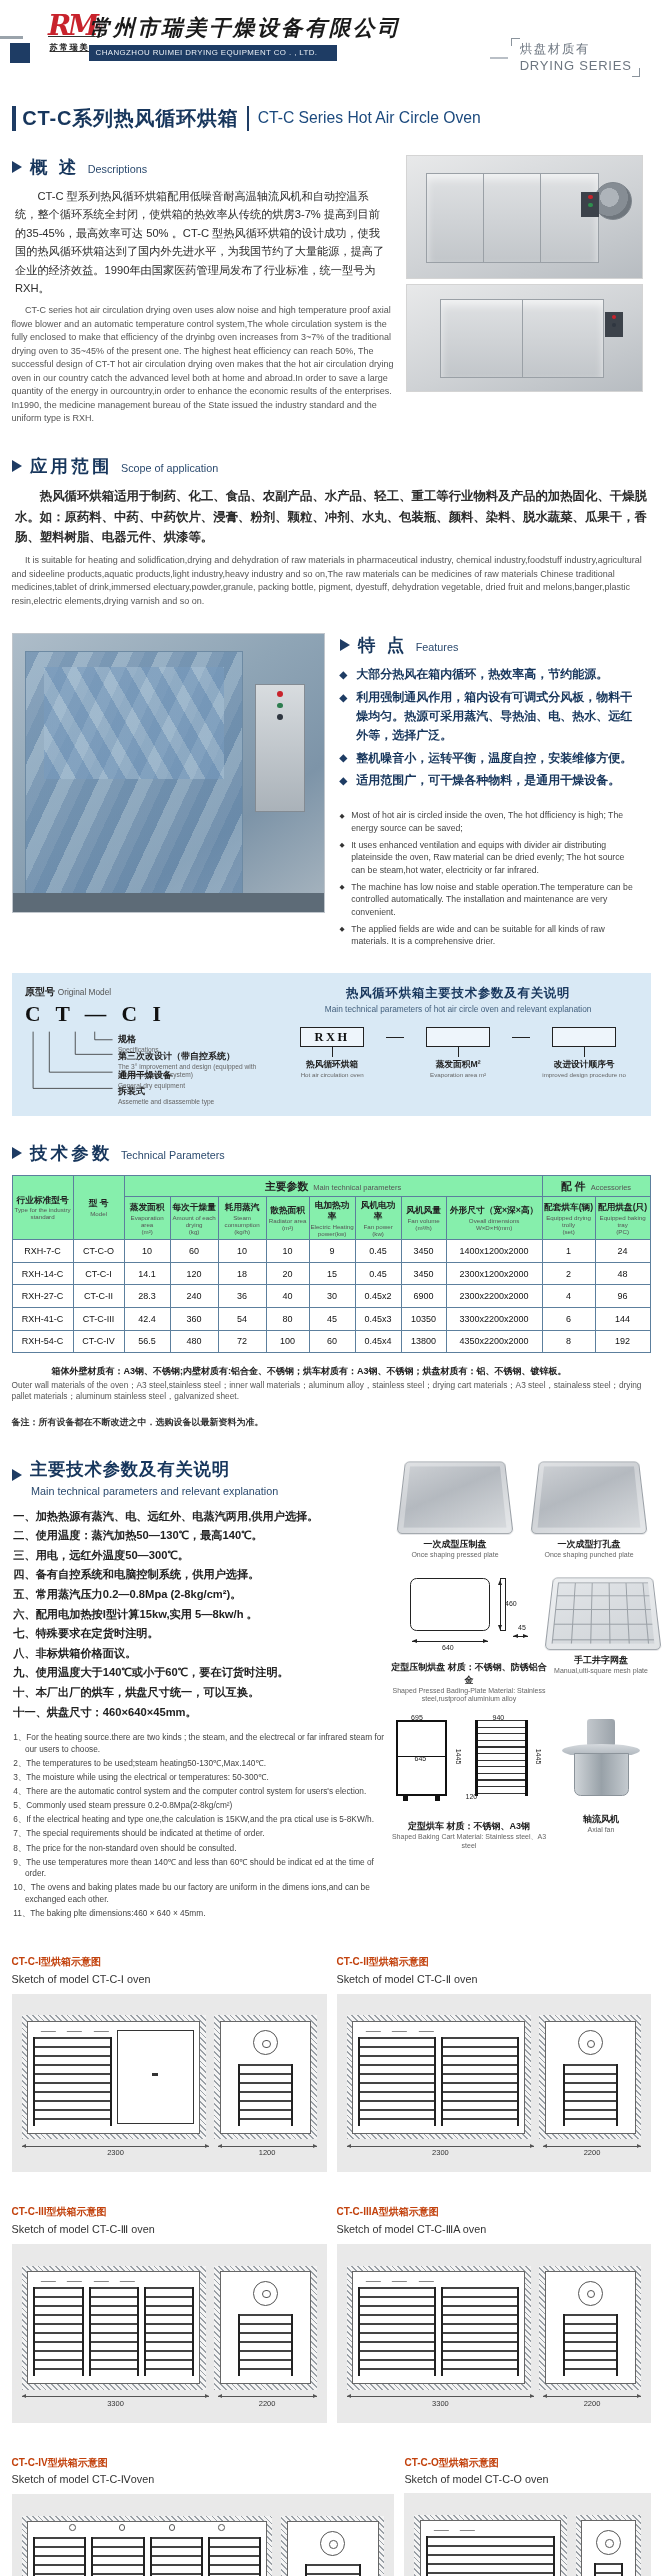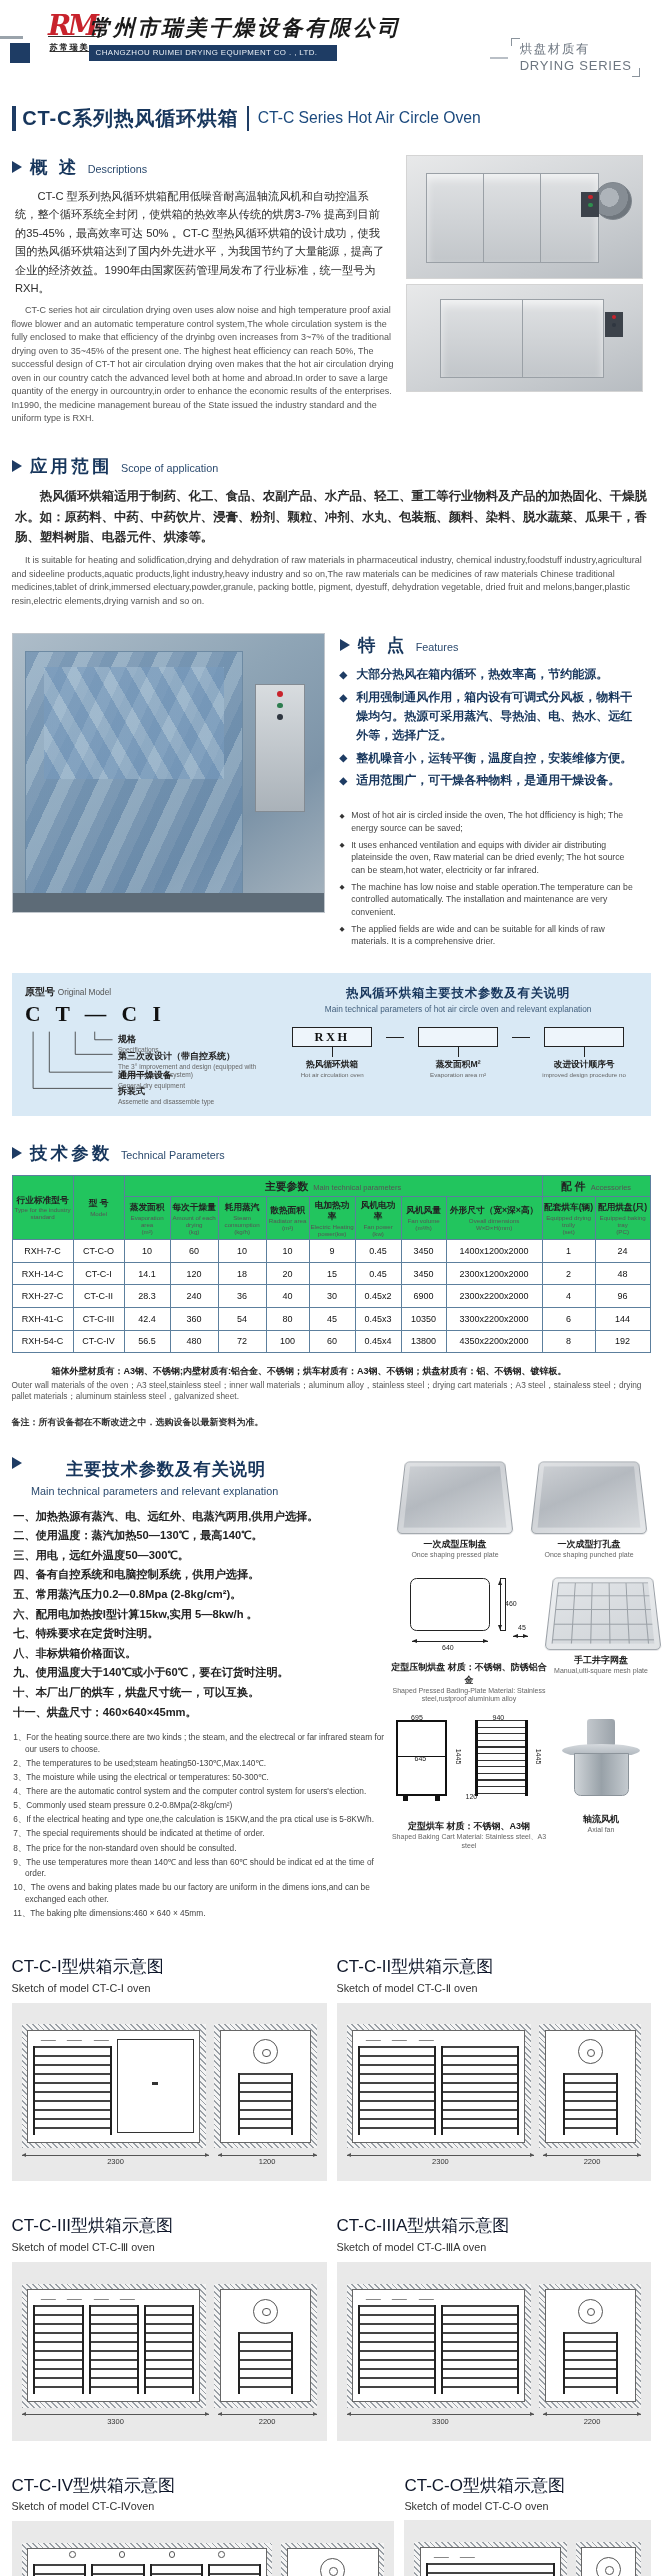--- a/index.html
+++ b/index.html
@@ -78,45 +78,45 @@
   .mk-code { font-family:"Liberation Serif", serif; font-size:21.5px; font-weight:bold; letter-spacing:5px; color:#111; margin-top:3.3px; }
   .mk-callout { position:absolute; left:0; font-size:8.7px; color:#222; }
   .mk-callout .cn { font-weight:bold; font-size:9px; }
   .mk-callout .en { font-size:6.6px; color:#666; display:block; line-height:1.15; }
   .mk-lines { position:absolute; left:0; top:0; width:100%; height:100%; }
   .mk-right { flex:1; padding-left:10px; }
   .mk-title-cn { font-size:12.4px; font-weight:bold; color:#17365c; text-align:center; letter-spacing:0.8px; }
   .mk-title-en { font-size:8.3px; color:#44617e; text-align:center; margin-top:1.7px; }
   .rxh-row { display:flex; align-items:flex-start; margin-top:13.3px; justify-content:center; gap:0; }
   .rxh-item { width:108px; text-align:center; position:relative; }
-  .rxh-box { width:80px; height:20px; border:1.2px solid #222; margin:0 auto; background:#eef5fb; font-family:"Liberation Serif", serif; font-weight:bold; font-size:12.4px; letter-spacing:2.5px; line-height:18px; color:#111; }
+  .rxh-box { width:64px; height:20px; border:1.2px solid #222; margin:0 auto; background:#eef5fb; font-family:"Liberation Serif", serif; font-weight:bold; font-size:12.4px; letter-spacing:2.5px; line-height:18px; color:#111; }
   .rxh-item .tee { width:1.2px; height:10px; background:#222; margin:0 auto; }
   .rxh-item .cap-cn { font-size:8.7px; font-weight:bold; color:#222; margin-top:1.7px; }
   .rxh-item .cap-en { font-size:6.2px; color:#666; }
   .rxh-conn { width:18px; height:1.2px; background:#222; margin-top:10px; }
 
   
   .tech { margin-top:25px; }
   table.params { border-collapse:collapse; margin:10px 11.6px 0; width:639px; table-layout:fixed; }
   table.params th, table.params td { border:0.8px solid #5c7f9d; text-align:center; vertical-align:middle; }
-  table.params th { background:#22c55e; font-weight:normal; padding:2.5px 0.8px; }
+  table.params th { background:#86efac; font-weight:normal; padding:2.5px 0.8px; }
   table.params td { background:#fff; font-size:9px; padding:5.8px 0.8px; color:#111; }
   .th-cn { display:block; font-size:8.7px; font-weight:bold; color:#222; line-height:1.25; }
   .th-en { display:block; font-size:6.2px; color:#555; line-height:1.15; margin-top:0.8px; }
   .th-unit { display:block; font-size:6.2px; color:#555; }
   .th-group .th-cn { font-size:10.8px; display:inline; }
   .th-group .th-en { font-size:7.5px; display:inline; margin-left:5px; }
   .tbl-note-cn { font-size:9px; font-weight:bold; color:#222; margin:11.6px 11.6px 0; line-height:1.5;padding-left:40px; }
   .tbl-note-en { font-size:8.3px; color:#555; margin:1.7px 11.6px 0; line-height:1.4; }
   .tbl-remark { font-size:9px; font-weight:bold; color:#333; margin:13.3px 11.6px 0; }
 
   
   .expl { display:flex; margin-top:28px; }
   .expl-left { width:391px; }
-  .expl-h-cn { display:flex; align-items:flex-start; margin-left:11.6px;gap:36px; }
+  .expl-h-cn { display:flex; align-items:flex-end; margin-left:11.6px; }
   .expl-h-cn .tri { width:0;height:0;border-left:10.8px solid #1e3c64;border-top:6.6px solid transparent;border-bottom:6.6px solid transparent;margin-right:8.3px; }
   .expl-h-cn .t { font-size:17.4px; font-weight:bold; color:#17365c; letter-spacing:0.8px; }
   .expl-h-en { font-size:10.8px; color:#2b4a6e; margin:3.3px 0 10px 31px; }
   .cnlist { padding:0 5px 0 13.3px; }
   .cnlist .li { font-size:11.2px; font-weight:bold; color:#222; line-height:1.75; }
   .enlist { padding:0 5px 0 13.3px; margin-top:10px; }
   .enlist .li { font-size:8.3px; color:#444; line-height:1.4; margin-bottom:2.5px; padding-left:11.6px; text-indent:-11.6px; }
 
   
   .gallery { width:272px; padding-right:10px; }
@@ -146,21 +146,21 @@
   .cart-b { position:absolute; left:80px; top:3.3px; width:53px; height:76px; border-left:3.3px solid #111; border-right:3.3px solid #111; background:repeating-linear-gradient(180deg,#333 0 1.2px,transparent 1.2px 6.6px); }
   .wheel { position:absolute; bottom:-6.6px; width:5px; height:6.6px; background:#111; }
   .fan-photo { width:91px; height:91px; margin:0 auto; position:relative; }
   .fan-motor { position:absolute; left:31.5px; top:1.7px; width:28px; height:28px; background:linear-gradient(90deg,#c3c8cd,#9aa2a9); border-radius:3.3px; }
   .fan-plate { position:absolute; left:6.6px; top:26.5px; width:78px; height:13.3px; background:linear-gradient(180deg,#d6dade,#aab2b9); border-radius:50%; }
   .fan-drum { position:absolute; left:18px; top:36px; width:55px; height:43px; background:linear-gradient(90deg,#cfd4d8,#98a1a8 50%,#c4cacf); border-radius:0 0 6.6px 6.6px; border:0.8px solid #8b939a; }
 
   
   .sk-grid { display:grid; grid-template-columns:1fr 1fr; column-gap:10px; padding:0 11.6px; margin-top:33px; }
   .sk-grid.r3 { grid-template-columns: 1.55fr 1fr; }
-  .sk-title { font-size:17px; font-weight:normal; color:#0f172a; }
+  .sk-title { font-size:10px; font-weight:bold; color:#c2410c; }
   .sk-sub { font-size:10.8px; color:#333; margin:3.3px 0 8.3px; }
   .sk-box { background:#e9e9e9; padding:21.5px 10px 15px; }
   .sk-draw { display:flex; gap:8.3px; align-items:stretch; height:124px; }
   .sk-box.tall .sk-draw { height:153px; }
   .sk-wall { background:repeating-linear-gradient(45deg,#9aa0a6 0 1.2px,#f4f4f4 1.2px 4.1px); padding:5.8px; }
   .sk-front { flex:1.9; } .sk-side { flex:1; }
   .sk-grid.r3 .sk-front { flex:2.6; }
   .sk-inner { background:#fff; border:0.8px solid #666; height:100%; display:flex; padding:6.6px 5px; gap:5px; position:relative; }
   .bay { flex:1; border-left:2.5px solid #222; border-right:2.5px solid #222; background:repeating-linear-gradient(180deg,#444 0 1.7px,transparent 1.7px 9px); margin-top:8.3px; }
   .sk-door { flex:1; border:1.7px solid #333; background:#fff; position:relative; margin:1.7px 0; }

